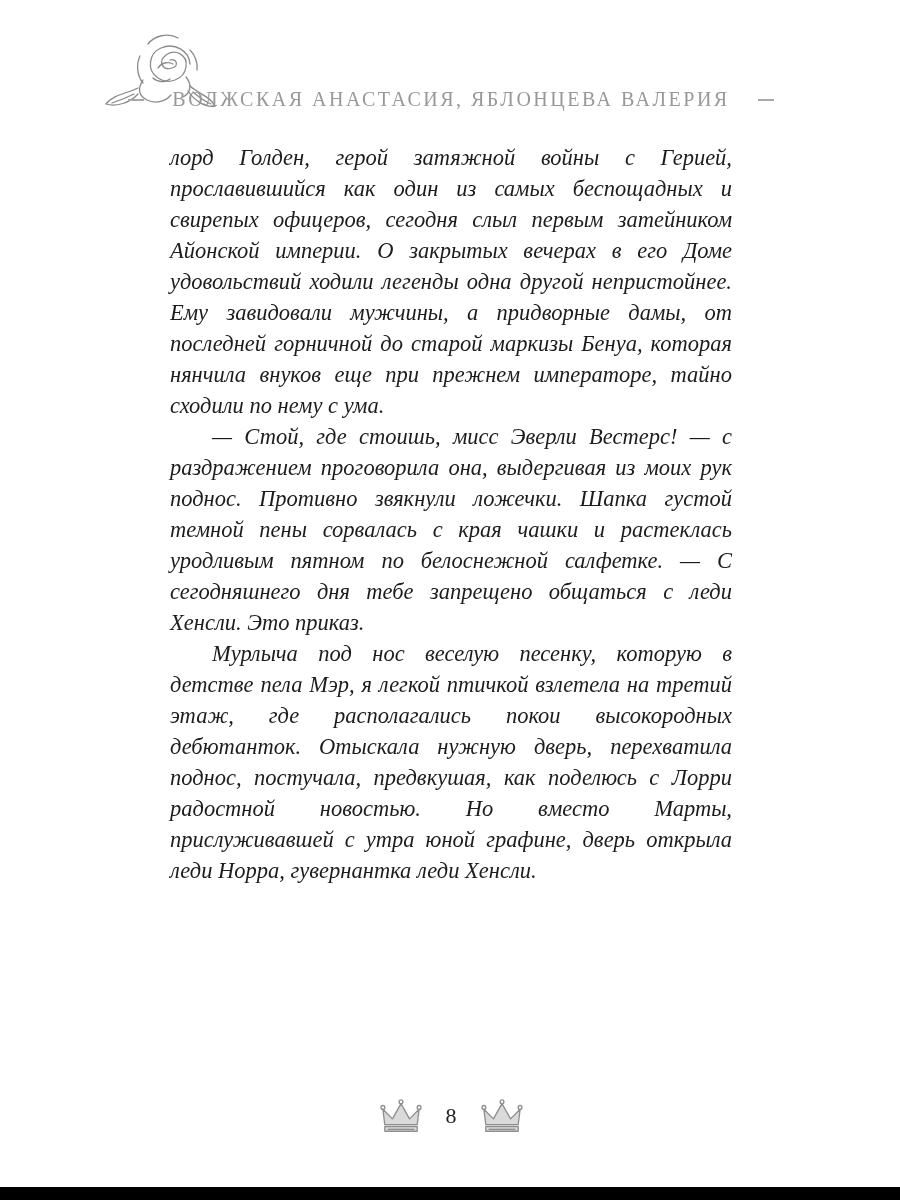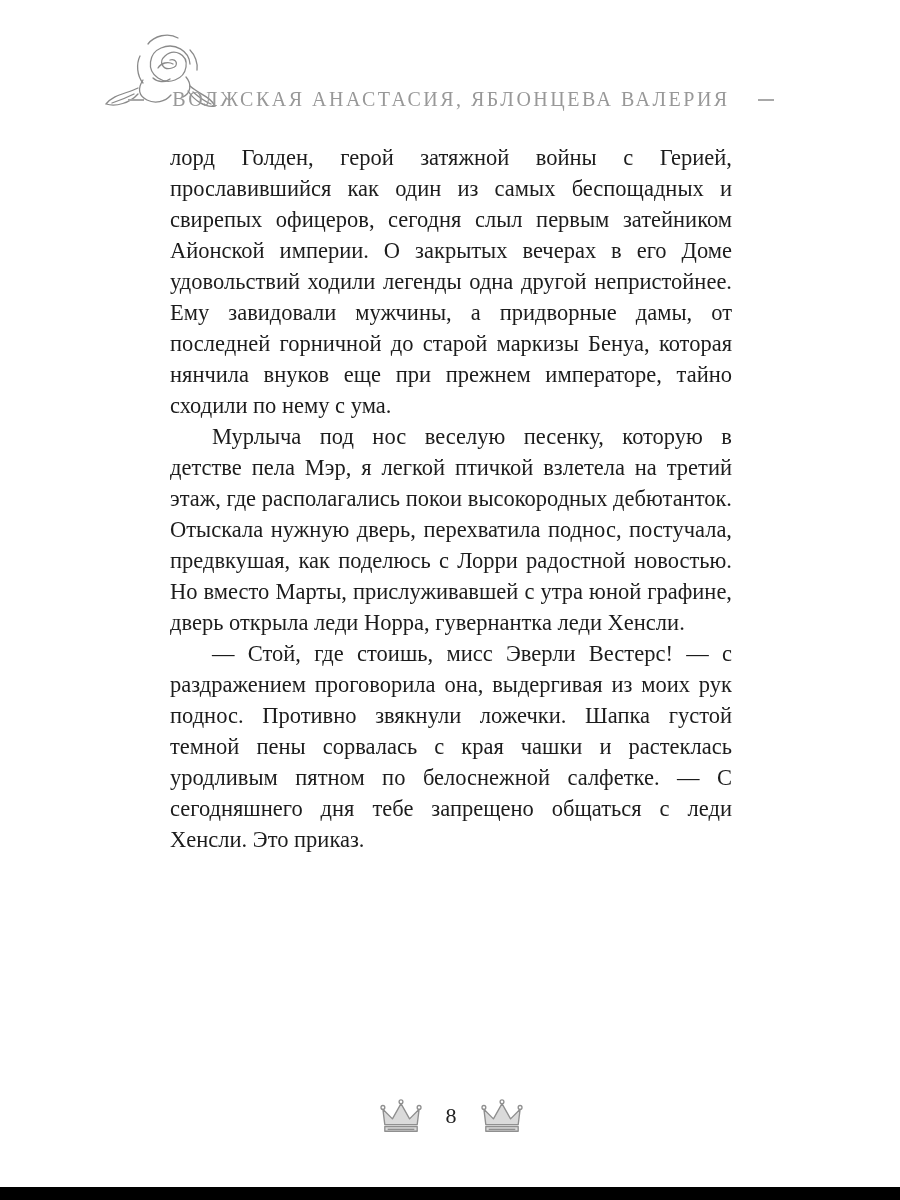--- a/index.html
+++ b/index.html
@@ -45,20 +45,21 @@
   .body-text {
     position: absolute;
     left: 170px;
     top: 142px;
     width: 562px;
     font-size: 22.5px;
     line-height: 31px;
     color: #1c1c1c;
     text-align: justify;
     hyphens: auto;
+    font-style: italic;
     -webkit-hyphens: auto;
   }
   .body-text p { margin: 0; }
   .body-text p.indented { text-indent: 42px; }
   .footer {
     position: absolute;
     left: 170px;
     top: 1096px;
     width: 562px;
     display: flex;
@@ -108,22 +109,22 @@
   </svg>
 
   <div class="header-row">
     <span class="header-orn"></span>
     <span class="header-title">ВОЛЖСКАЯ АНАСТАСИЯ, ЯБЛОНЦЕВА ВАЛЕРИЯ</span>
     <span class="header-orn"></span>
   </div>
 
   <div class="body-text">
     <p>лорд Голден, герой затяжной войны с Герией, прославившийся как один из самых беспощадных и свирепых офицеров, сегодня слыл первым затейником Айонской империи. О закрытых вечерах в его Доме удовольствий ходили легенды одна другой непристойнее. Ему завидовали мужчины, а придворные дамы, от последней горничной до старой маркизы Бенуа, которая нянчила внуков еще при прежнем императоре, тайно сходили по нему с ума.</p>
+    <p class="indented">— Стой, где стоишь, мисс Эверли Вестерс! — с раздражением проговорила она, выдергивая из моих рук поднос. Противно звякнули ложечки. Шапка густой темной пены сорвалась с края чашки и растеклась уродливым пятном по белоснежной салфетке. — С сегодняшнего дня тебе запрещено общаться с леди Хенсли. Это приказ.</p>
     <p class="indented">Мурлыча под нос веселую песенку, которую в детстве пела Мэр, я легкой птичкой взлетела на третий этаж, где располагались покои высокородных дебютанток. Отыскала нужную дверь, перехватила поднос, постучала, предвкушая, как поделюсь с Лорри радостной новостью. Но вместо Марты, прислуживавшей с утра юной графине, дверь открыла леди Норра, гувернантка леди Хенсли.</p>
-    <p class="indented">— Стой, где стоишь, мисс Эверли Вестерс! — с раздражением проговорила она, выдергивая из моих рук поднос. Противно звякнули ложечки. Шапка густой темной пены сорвалась с края чашки и растеклась уродливым пятном по белоснежной салфетке. — С сегодняшнего дня тебе запрещено общаться с леди Хенсли. Это приказ.</p>
   </div>
 
   <div class="footer">
     <svg class="crown" viewBox="0 0 48 42" aria-hidden="true">
       <g stroke="#8f8f8f" fill="none" stroke-width="1.4" stroke-linejoin="round">
         <path d="M7,30 L5,14 L15,24 L24,8 L33,24 L43,14 L41,30 Z" fill="#b5b5b5" fill-opacity="0.5"></path>
         <circle cx="5" cy="12" r="2"></circle>
         <circle cx="24" cy="6" r="2"></circle>
         <circle cx="43" cy="12" r="2"></circle>
         <path d="M7,32 h34 v5 h-34 z" fill="#b5b5b5" fill-opacity="0.5"></path>

